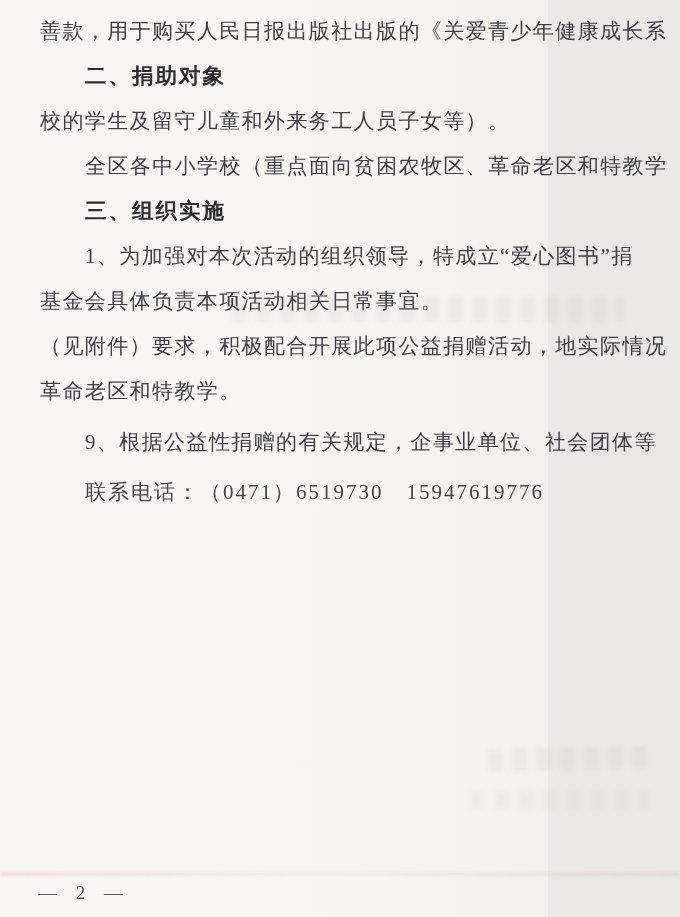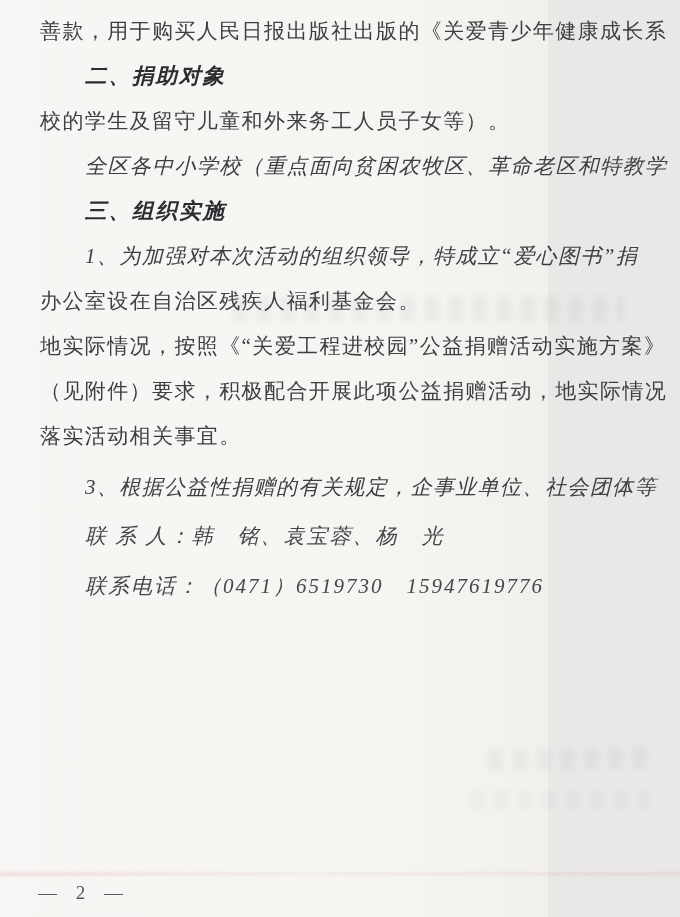--- a/index.html
+++ b/index.html
@@ -31,21 +31,20 @@
     display: flex;
     align-items: center;
     font-size: 21px;
     letter-spacing: 1.4px;
     color: #3e3e44;
     white-space: nowrap;
     overflow: visible;
   }
   .indent {
     padding-left: 45px;
-    font-style: italic;
   }
   .heading {
     font-family: "Liberation Sans", "DejaVu Sans", sans-serif;
     font-weight: 700;
     color: #2c2c31;
     font-size: 21.5px;
     letter-spacing: 2px;
   }
   .contact {
     letter-spacing: 2px;
@@ -98,26 +97,24 @@
 
 <div class="page">
 
   <div class="content">
     <div class="line">善款，用于购买人民日报出版社出版的《关爱青少年健康成长系</div>
     <div class="line heading indent">二、捐助对象</div>
     <div class="line">校的学生及留守儿童和外来务工人员子女等）。</div>
     <div class="line indent">全区各中小学校（重点面向贫困农牧区、革命老区和特教学</div>
     <div class="line heading indent">三、组织实施</div>
     <div class="line indent">1、为加强对本次活动的组织领导，特成立“爱心图书”捐</div>
-    <div class="line">办公室设在自治区残疾人福利基金会。</div>
-    <div class="line">地实际情况，按照《“关爱工程进校园”公益捐赠活动实施方案》</div>
+    <div class="line">基金会具体负责本项活动相关日常事宜。</div>
     <div class="line">（见附件）要求，积极配合开展此项公益捐赠活动，地实际情况</div>
-    <div class="line">落实活动相关事宜。</div>
-    <div class="line indent mt6">3、根据公益性捐赠的有关规定，企事业单位、社会团体等</div>
-    <div class="line indent contact mt4">联 系 人：韩　铭、袁宝蓉、杨　光</div>
+    <div class="line">革命老区和特教学。</div>
+    <div class="line indent mt6">9、根据公益性捐赠的有关规定，企事业单位、社会团体等</div>
     <div class="line indent contact mt5">联系电话：（0471）6519730　15947619776</div>
   </div>
 
   <div class="ghost ghost-a"></div>
   <div class="ghost ghost-b"></div>
   <div class="ghost ghost-c"></div>
   <div class="scan-streak"></div>
 
   <div class="page-number">— 2 —</div>
 

